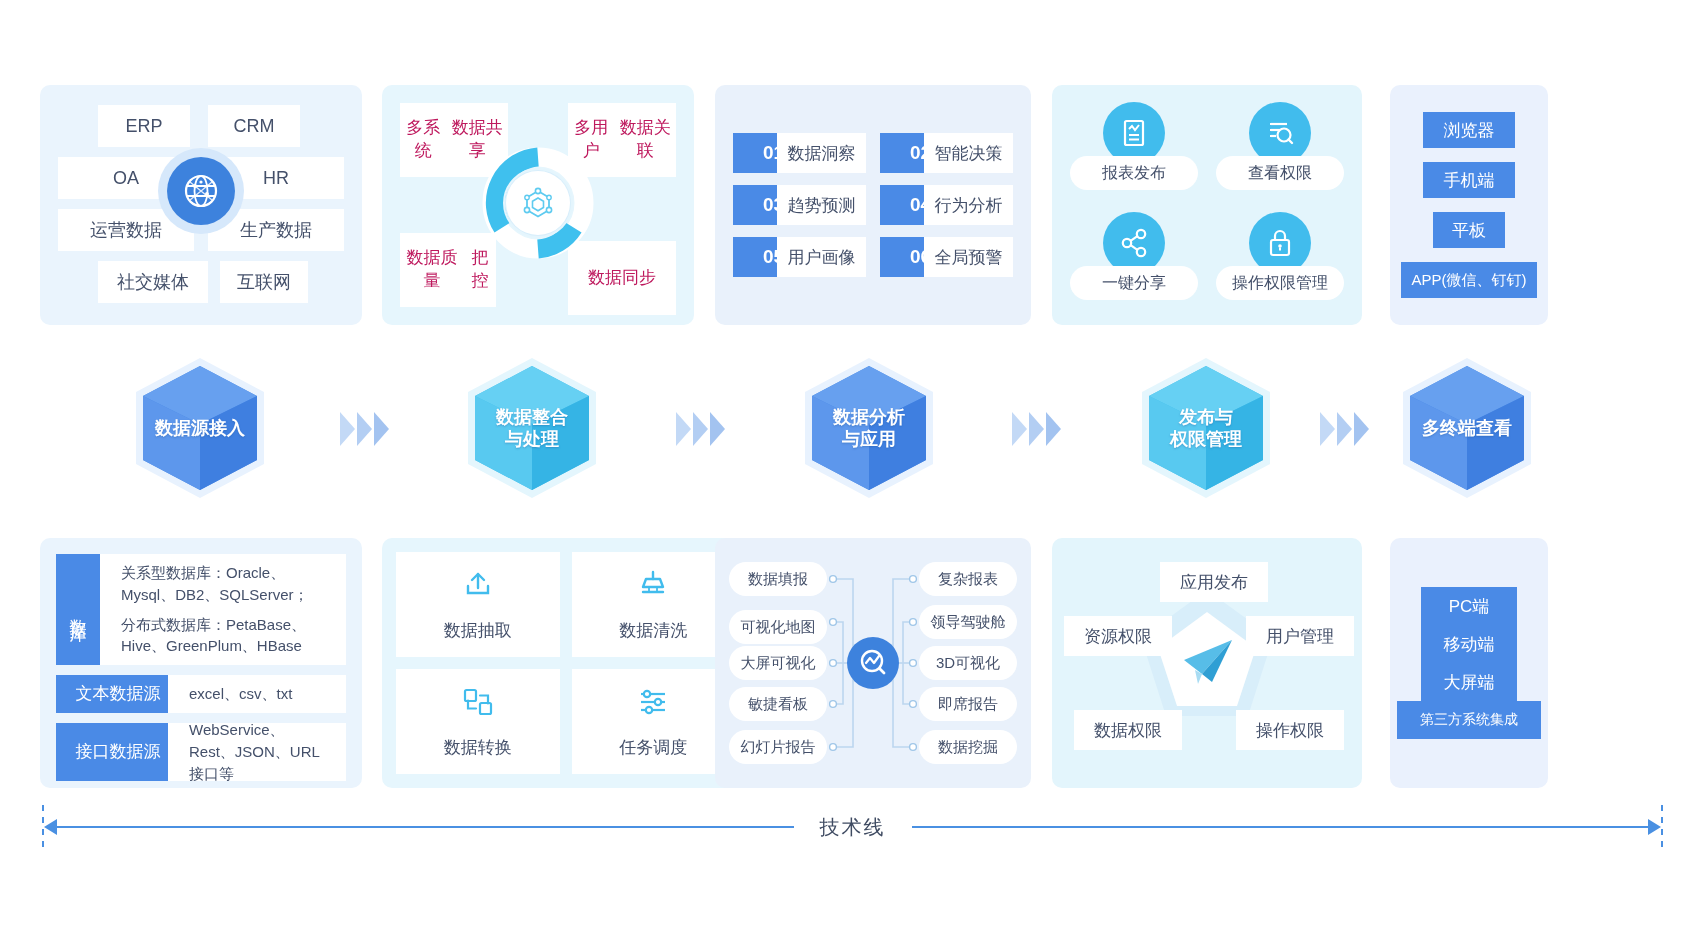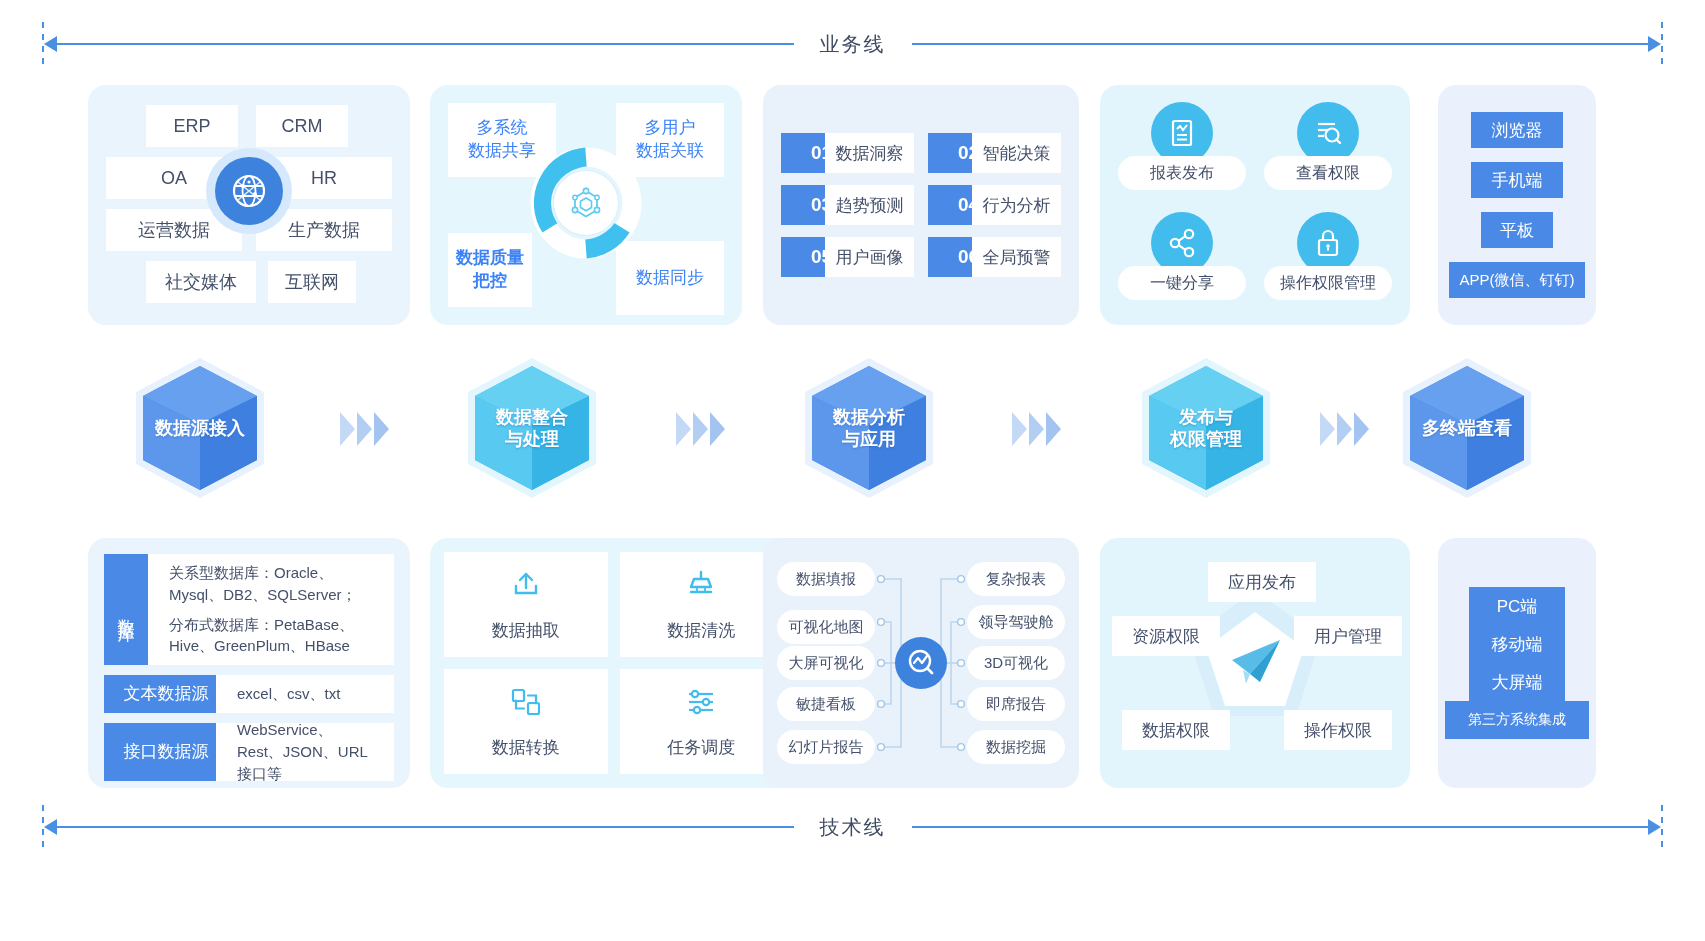--- a/index.html
+++ b/index.html
@@ -37,22 +37,21 @@
   .axis-label {
     position: absolute; left: 50%; top: 50%; transform: translate(-50%,-50%);
     background: #fff; padding: 0 26px;
     font-size: 20px; color: #3f4b62; letter-spacing: 2px; white-space: nowrap;
   }
 
   
   .panel {
     position: absolute;
     background: #eaf4fd;
-    border-radius: 18px;
-    margin-left: 48px;
+    border-radius: 10px;
   }
   .panel.tint2 { background: #e6f6fd; }
   .panel.tint3 { background: #e9f1fb; }
   .panel.tint4 { background: #e3f5fc; }
   .panel.tint5 { background: #eaf1fd; }
 
   
   .top-row .panel { top: 85px; height: 240px; }
   #p1 { left: 40px;   width: 322px; }
   #p2 { left: 382px;  width: 312px; }
@@ -88,27 +87,27 @@
     background: #d6e8fb; display: flex; align-items: center; justify-content: center;
   }
   .src-hub-inner {
     width: 68px; height: 68px; border-radius: 50%; background: #3d82dd;
     display: flex; align-items: center; justify-content: center;
   }
 
   
   .ring-wrap { position: relative; width: 100%; height: 100%; }
   .ring-chip {
-    position: absolute; background: #fff; font-size: 17px; color: #3b82f6;
-    display: flex; flex-direction: column; align-items: center; justify-content: center;
+    position: absolute; background: #fff; font-size: 17px; color: #be185d;
+    display: flex; flex-direction: row; align-items: center; justify-content: center;
     line-height: 1.35; text-align: center;
   }
   .r-tl { left: 18px;  top: 18px;  width: 108px; height: 74px; }
   .r-tr { left: 186px; top: 18px;  width: 108px; height: 74px; }
-  .r-bl { left: 18px;  top: 148px; width: 84px; height: 74px; font-weight: bold; }
+  .r-bl { left: 18px;  top: 148px; width: 96px; height: 74px; }
   .r-br { left: 186px; top: 156px; width: 108px; height: 74px; }
   .ring {
     position: absolute; left: 96px; top: 58px; width: 120px; height: 120px;
   }
   .ring-core {
     position: absolute; left: 28px; top: 28px; width: 64px; height: 64px;
     border-radius: 50%; background: #fff;
     display: flex; align-items: center; justify-content: center;
     box-shadow: 0 0 0 1px #d8eefb;
   }
@@ -264,30 +263,20 @@
   .term2-chip.t1 { width: 96px; }
   .term2-chip.t2 { width: 96px; }
   .term2-chip.t3 { width: 96px; }
   .term2-chip.t4 { width: 144px; font-size: 14px; }
 </style>
 </head>
 <body>
 
 <div class="page">
 
-  <div class="axis top">
-    <div class="axis-dash"></div>
-    <div class="axis-line-wrap">
-      <div class="axis-line"></div>
-      <div class="axis-arrow-l"></div>
-      <div class="axis-arrow-r"></div>
-      <div class="axis-label">业务线</div>
-    </div>
-    <div class="axis-dash"></div>
-  </div>
 
   <div class="top-row">
 
     <div class="panel" id="p1">
       <div class="src-grid">
         <div class="src-chip c-erp">ERP</div>
         <div class="src-chip c-crm">CRM</div>
         <div class="src-chip c-oa">OA</div>
         <div class="src-chip c-hr">HR</div>
         <div class="src-chip c-op">运营数据</div>

